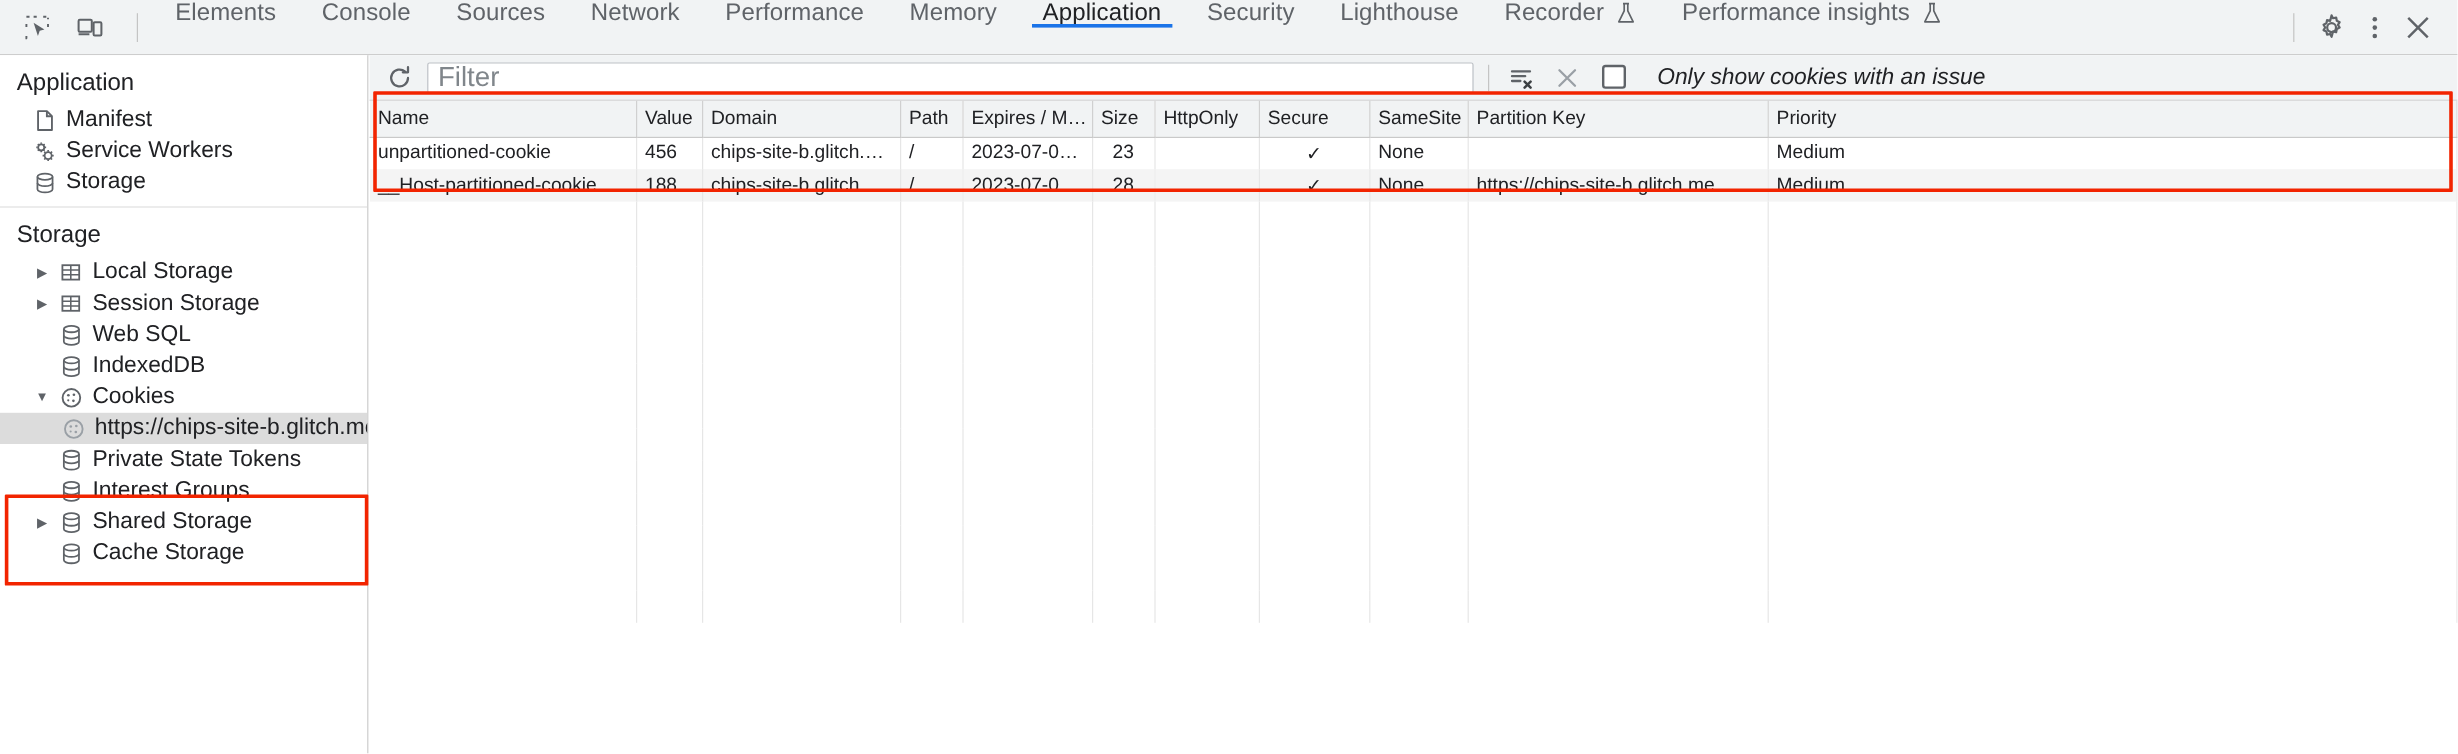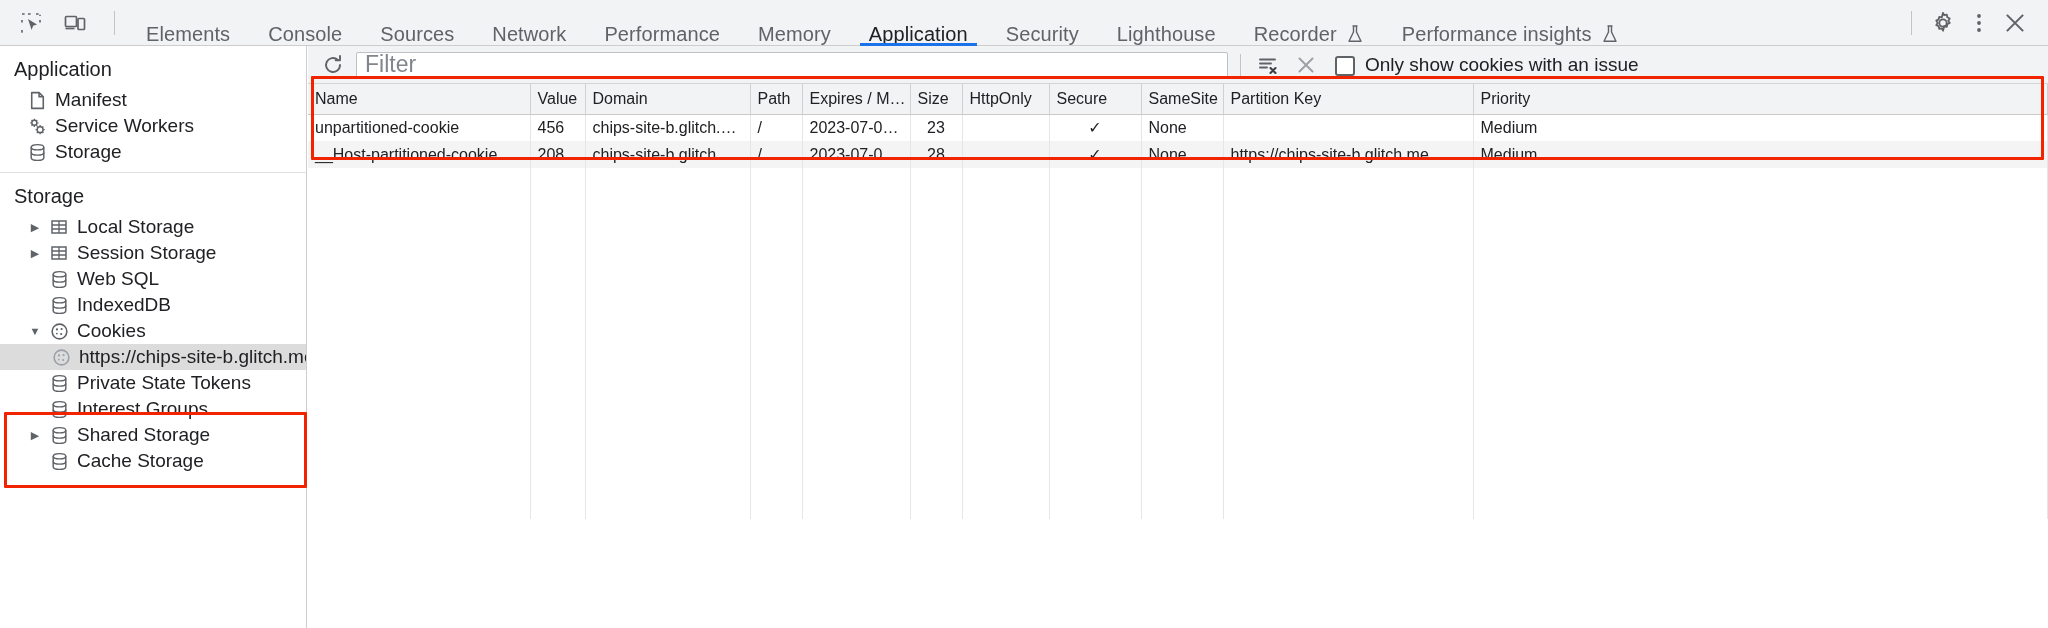--- a/index.html
+++ b/index.html
@@ -21,21 +21,21 @@
   }
   .tb-icons { display: flex; align-items: center; padding-left: 14px; gap: 10px; }
   .tb-iconbtn {
     width: 34px; height: 34px; display: flex; align-items: center;
     justify-content: center; border-radius: 3px; cursor: pointer;
   }
   .tb-iconbtn svg { display: block; }
   .tb-sep {
     width: 1px; height: 24px; background: #c4c4c4; margin: 0 12px;
   }
-  .tabs { display: flex; align-items: flex-end; height: 46px; }
+  .tabs { display: flex; align-items: flex-start; height: 46px; }
   .tab {
     position: relative; display: flex; align-items: center;
     padding: 0 19px; font-size: 20px; color: #5f6368;
     cursor: pointer; white-space: nowrap; letter-spacing: 0.1px;
   }
   .tab.active { color: #202124; font-weight: 500; }
   .tab.active::after {
     content: ""; position: absolute; left: 10px; right: 10px; bottom: 0;
     height: 3px; background: #1a73e8;
   }
@@ -93,22 +93,23 @@
   }
   .filter-input {
     flex: 0 0 872px; height: 26px; background: #ffffff;
     border: 1px solid #bdc1c6; border-radius: 2px;
     font-size: 23px; color: #202124; padding: 0 8px;
     font-family: "Liberation Sans", sans-serif; outline: none;
   }
   .filter-input::placeholder { color: #80868b; }
   .fb-sep { width: 1px; height: 22px; background: #c4c4c4; margin: 0 4px; }
   .fb-check {
-    display: flex; align-items: flex-end; gap: 10px; cursor: pointer;
+    display: flex; align-items: flex-start; gap: 26px; cursor: pointer;
     margin-left: 6px;
+    font-style: italic;
   }
   .cbox {
     width: 20px; height: 20px; border: 2px solid #5f6368;
     border-radius: 3px; background: #fff;
   }
   .fb-check span { font-size: 19px; color: #202124; white-space: nowrap; }
 
   
   .tablewrap { position: relative; height: 544px; }
   table.cookies {
@@ -458,21 +459,21 @@
             <td>2023-07-07…</td>
             <td class="num">23</td>
             <td></td>
             <td class="ctr">✓</td>
             <td>None</td>
             <td></td>
             <td>Medium</td>
           </tr>
           <tr class="r-odd">
             <td class="name-cell">__Host-partitioned-cookie</td>
-            <td>208</td>
+            <td>188</td>
             <td>chips-site-b.glitch.me</td>
             <td>/</td>
             <td>2023-07-07…</td>
             <td class="num">28</td>
             <td></td>
             <td class="ctr">✓</td>
             <td>None</td>
             <td>https://chips-site-b.glitch.me</td>
             <td>Medium</td>
           </tr>

